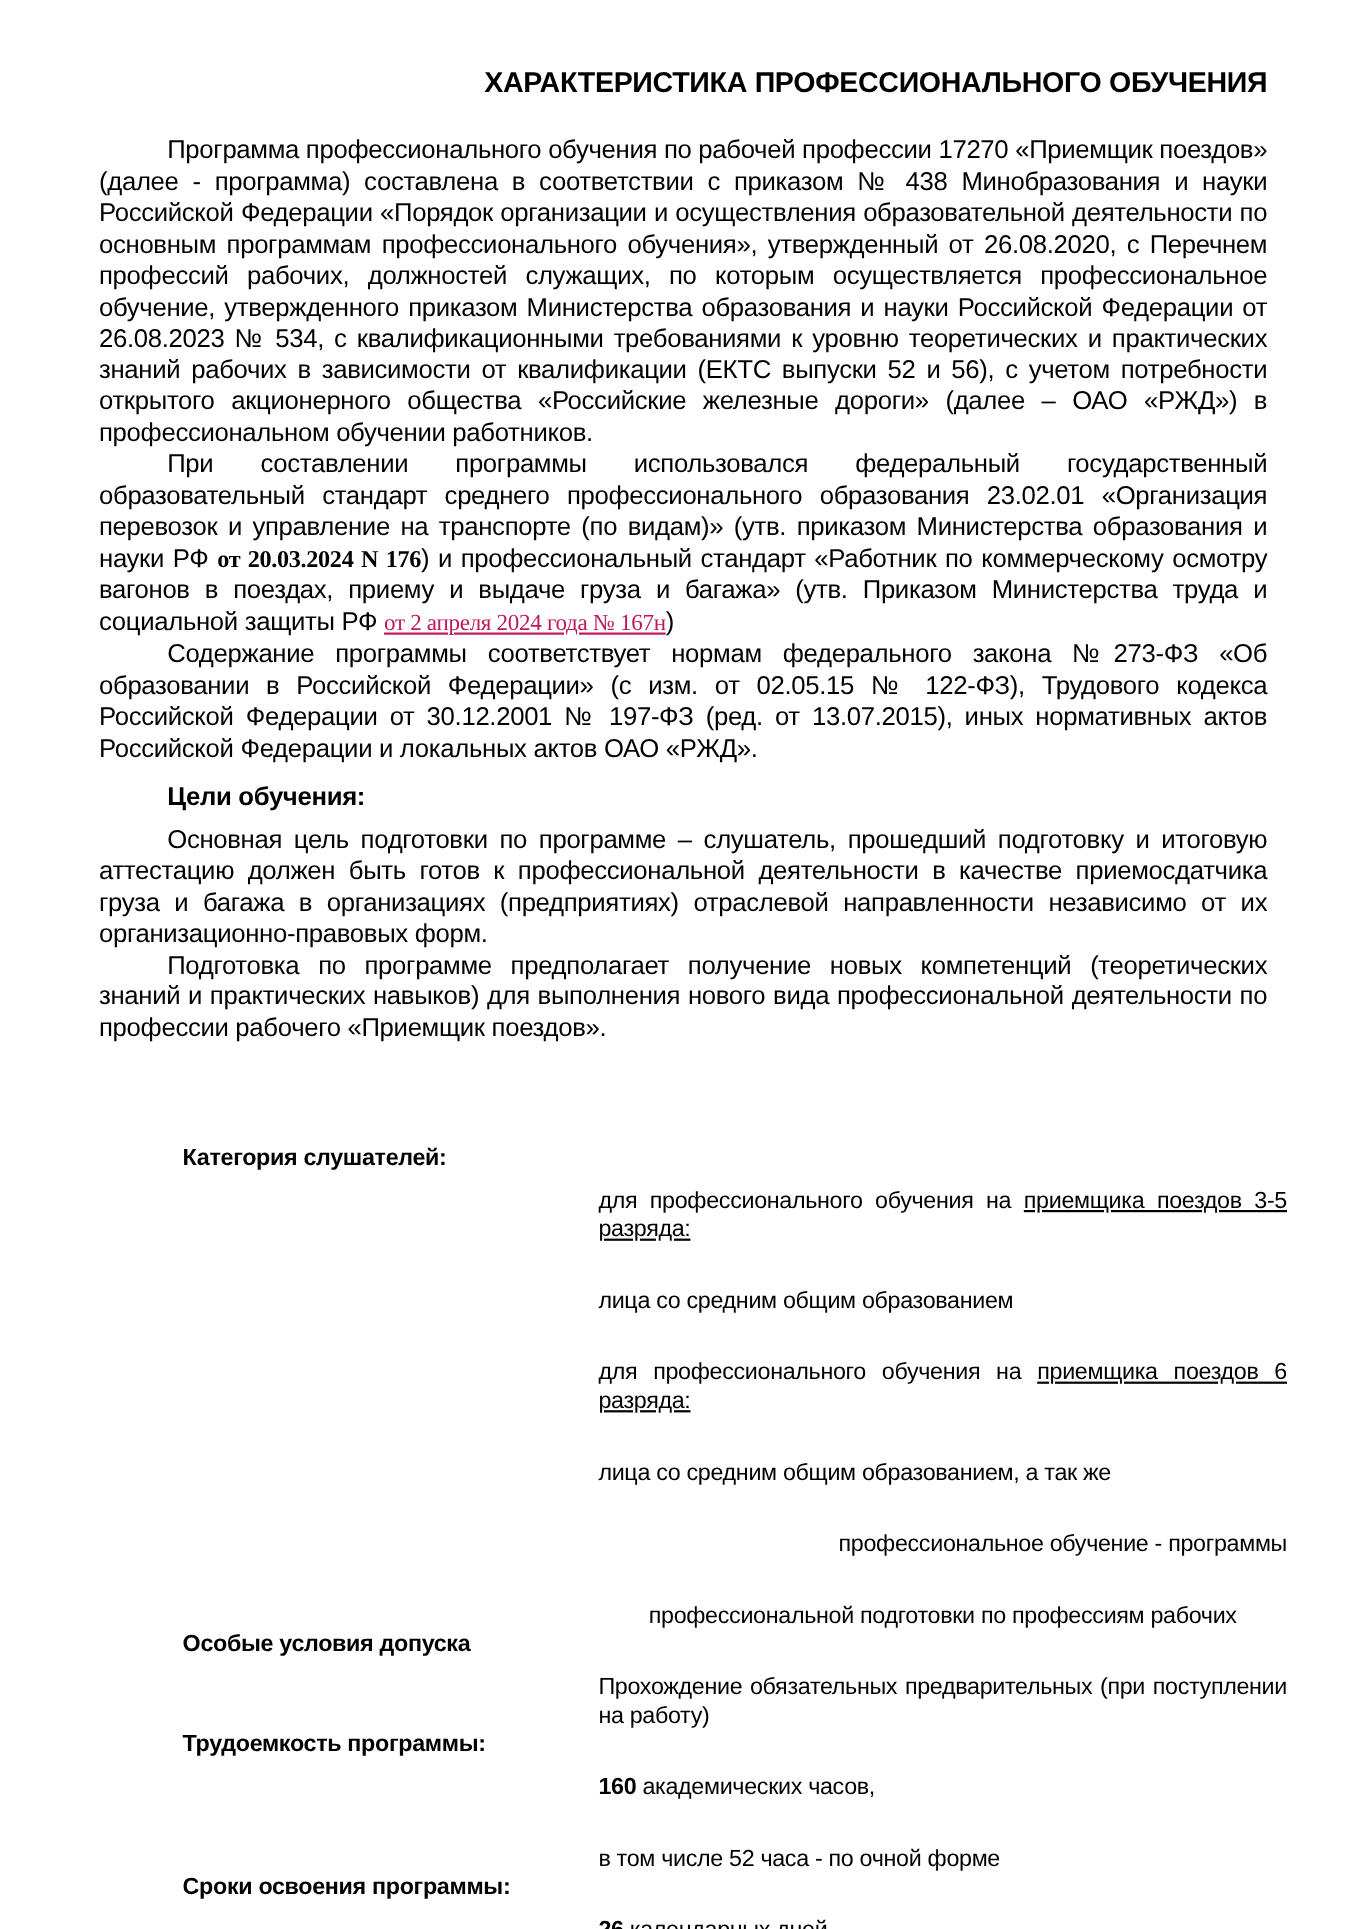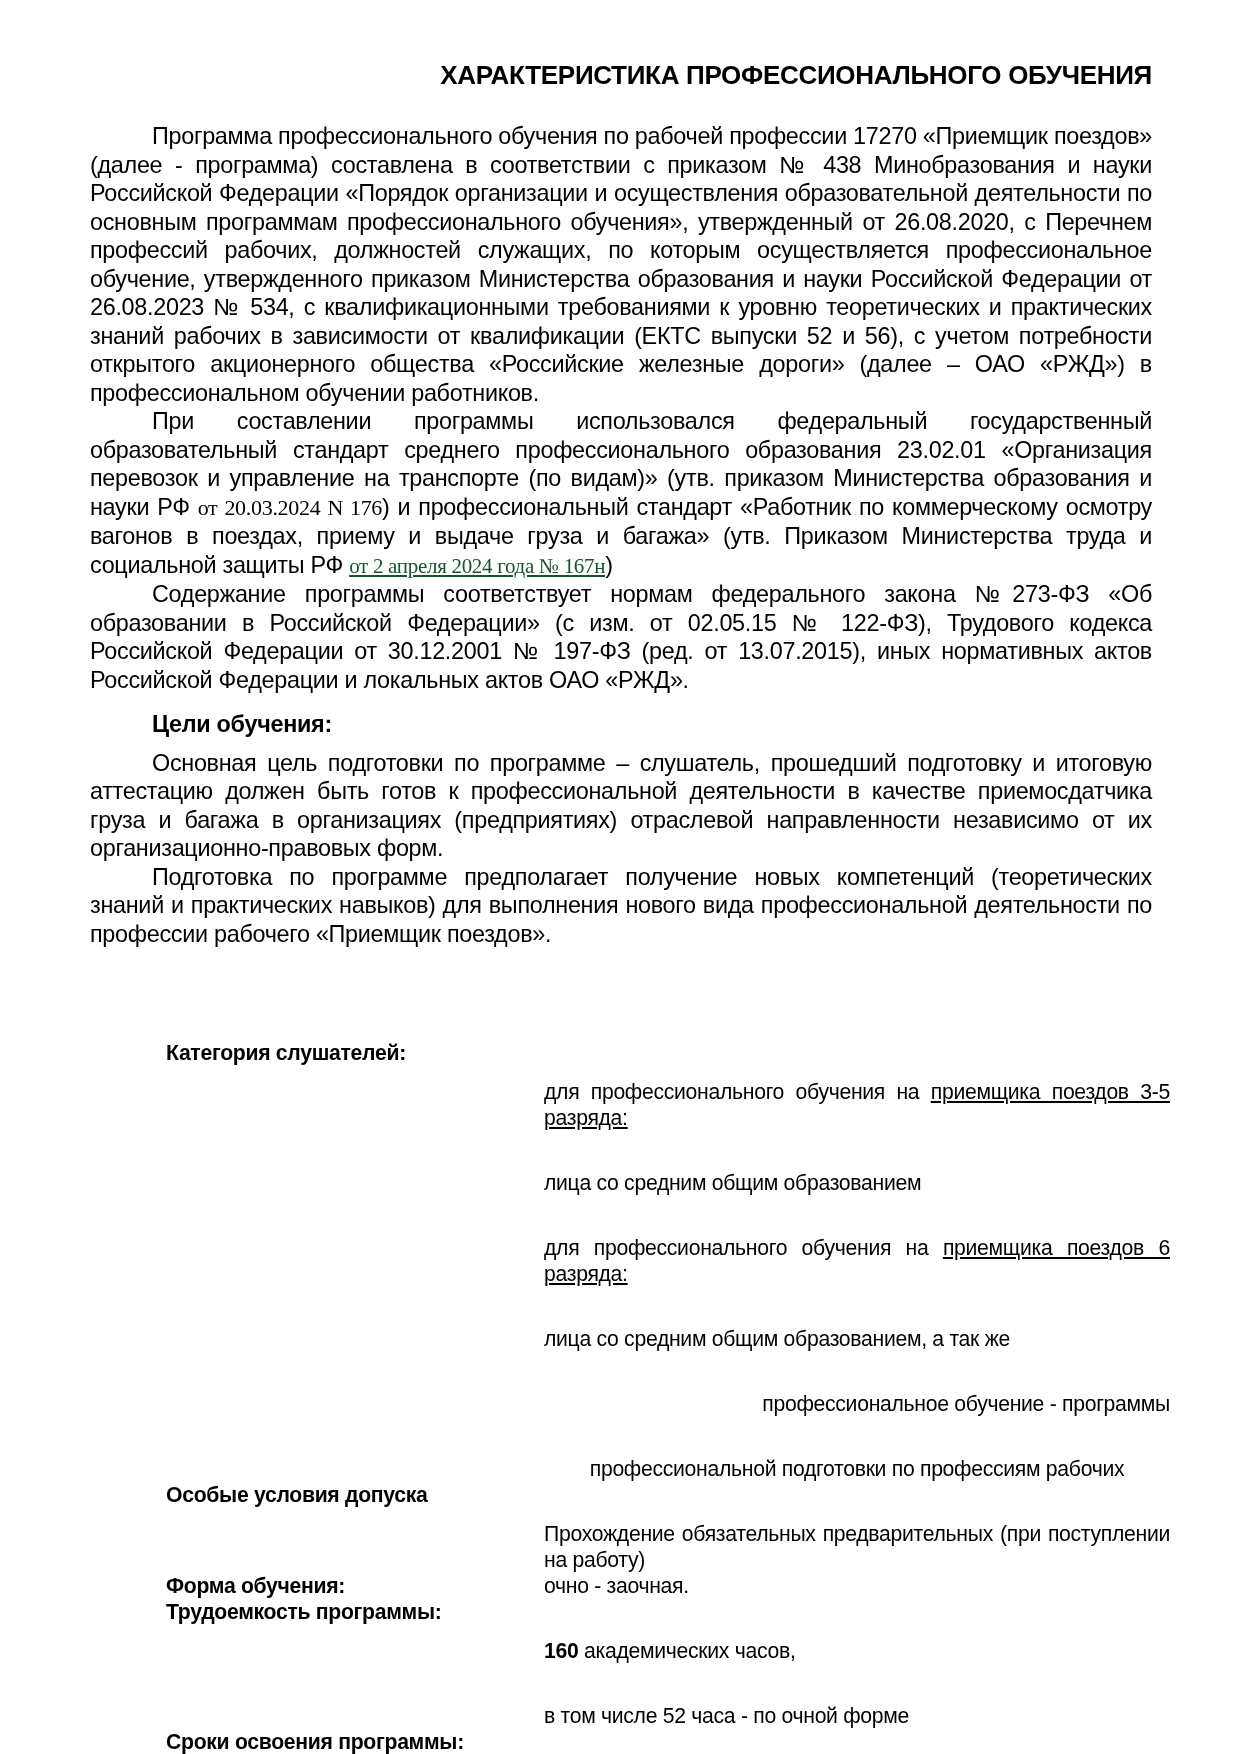--- a/index.html
+++ b/index.html
@@ -5,22 +5,22 @@
   html, body { margin: 0; padding: 0; background: #ffffff; }
   body { width: 1241px; height: 1754px; position: relative; overflow: hidden;
          font-family: "Liberation Sans", sans-serif; color: #000; }
   .page { position: absolute; left: 90px; top: 0; width: 1062px; }
   h1 { position: absolute; top: 60px; left: 0; width: 1062px; margin: 0;
        text-align: right; font-size: 26px; font-weight: bold; letter-spacing: -0.3px;
        font-family: "Liberation Sans", sans-serif; }
   .body { position: absolute; top: 122px; left: 0; width: 1062px; font-size: 23.4px;
           line-height: 28.5px; text-align: justify; letter-spacing: -0.3px; }
   .body p { margin: 0; text-indent: 62px; text-align: justify; }
-  .serif { font-family: "Liberation Serif", serif; font-size: 22px; }
-  .link { font-family: "Liberation Serif", serif; font-size: 21px; color: #14532d;
+  .serif { font-family: "Liberation Serif", serif; font-size: 22px; font-weight: bold; }
+  .link { font-family: "Liberation Serif", serif; font-size: 21px; color: #be185d;
           text-decoration: underline; }
   .goals-heading { font-weight: bold; margin: 16px 0 10px 62px !important; text-indent: 0 !important; }
   .table { position: absolute; top: 1040px; left: 76px; width: 1004px; font-size: 21.2px; line-height: 26px; letter-spacing: -0.3px; }
   .row { display: flex; }
   .lbl { width: 378px; flex: none; font-weight: bold; }
   .val { width: 626px; flex: none; text-align: justify; }
   .val div { text-align: justify; margin-top: 39px; }
   .u { text-decoration: underline; }
   .b { font-weight: bold; }
 </style>
@@ -51,24 +51,20 @@
         <div style="text-align:center">профессиональной подготовки по профессиям рабочих</div>
       </div>
     </div>
     <div class="row">
       <div class="lbl">Особые условия допуска</div>
       <div class="val">
         <div>Прохождение обязательных предварительных (при поступлении на работу)</div>
       </div>
     </div>
     <div class="row">
-      <div class="lbl">Форма обучения:</div>
-      <div class="val">очно - заочная.</div>
-    </div>
-    <div class="row">
       <div class="lbl">Трудоемкость программы:</div>
       <div class="val">
         <div><span class="b">160</span><span> академических часов,</span></div>
         <div>в том числе 52 часа - по очной форме</div>
       </div>
     </div>
     <div class="row">
       <div class="lbl">Сроки освоения программы:</div>
       <div class="val">
         <div><span class="b">26</span><span> календарных дней</span></div>

